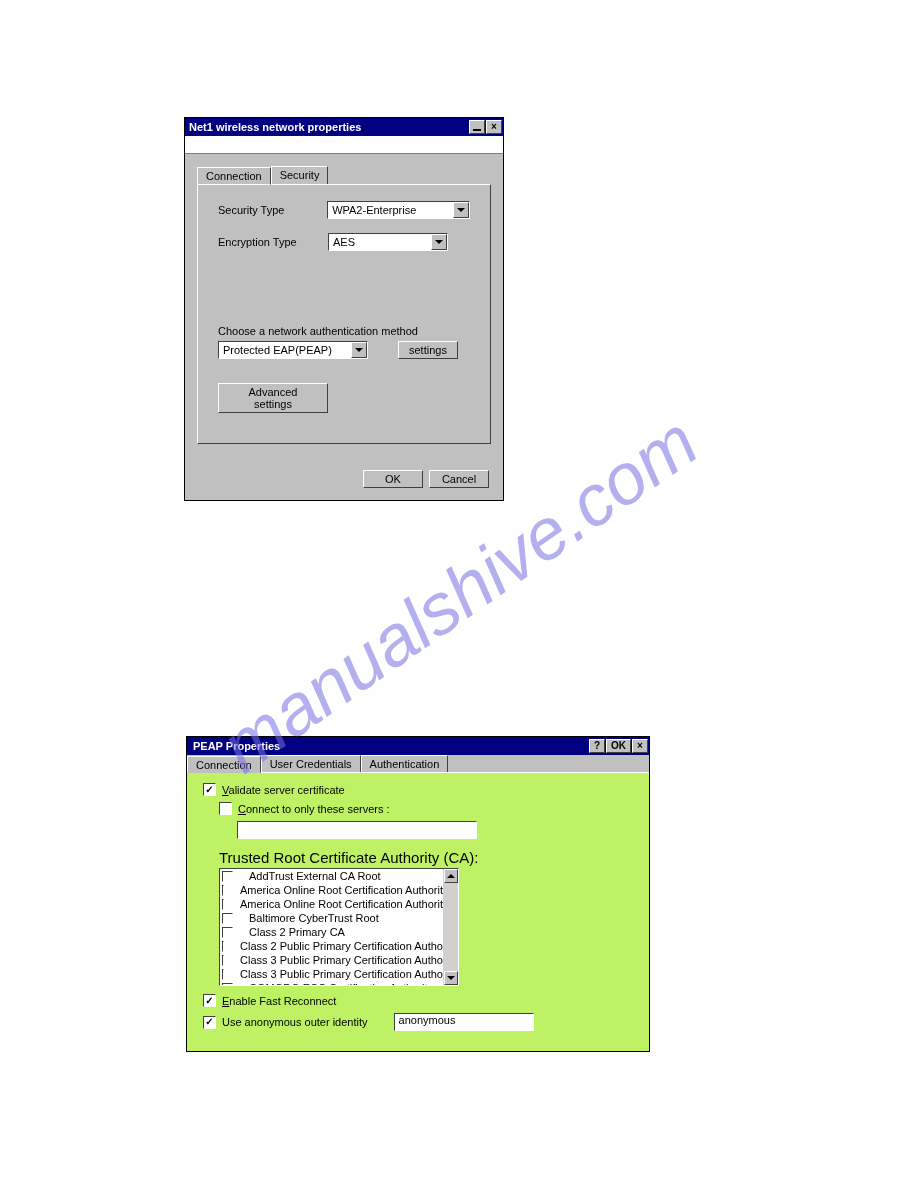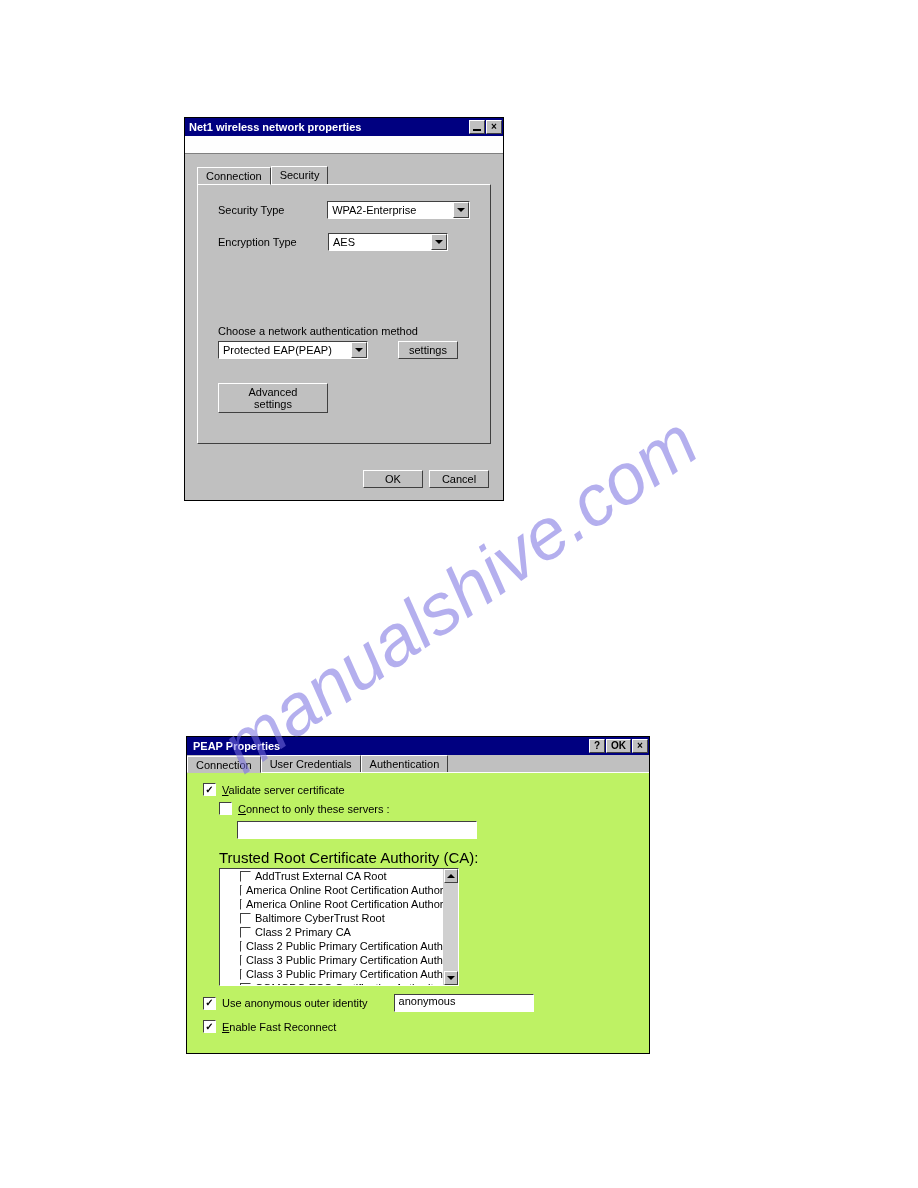--- a/index.html
+++ b/index.html
@@ -159,21 +159,21 @@
   }
   .listwrap{
     display:flex;margin-top:2px;margin-bottom:8px;
   }
   .listbox{
     flex:1;height:118px;background:#fff;
     border-top:1px solid #404040;border-left:1px solid #404040;
     border-right:none;border-bottom:1px solid #fff;
     overflow:hidden;font-size:11px;
   }
-  .listitem{display:flex;align-items:center;gap:4px;padding:0 2px;height:14px;white-space:nowrap;margin-left:18px;}
+  .listitem{display:flex;align-items:center;gap:16px;padding:0 2px;height:14px;white-space:nowrap;}
   .listitem .chkbox{width:11px;height:11px;}
   .scroll{
     width:16px;height:118px;background:#d0d0d0;
     border-top:1px solid #404040;border-right:1px solid #fff;border-bottom:1px solid #fff;
     display:flex;flex-direction:column;justify-content:space-between;
   }
   .scrollbtn{width:14px;height:14px;background:#c0c0c0;margin:0 auto;
     border-top:1px solid #fff;border-left:1px solid #fff;border-right:1px solid #404040;border-bottom:1px solid #404040;
     display:flex;align-items:center;justify-content:center;}
   .scrollbtn.up::after{content:"";border-left:4px solid transparent;border-right:4px solid transparent;border-bottom:4px solid #000;}
@@ -305,25 +305,25 @@
               <span>COMODO ECC Certification Authority</span>
             </div>
           </div>
         <div class="scroll">
           <div class="scrollbtn up"></div>
           <div class="scrollbtn down"></div>
         </div>
       </div>
     </div>
 
+    <div class="chkrow" style="margin-top:8px;">
+      <div class="chkbox checked"></div>
+      <span class="underline-first">Enable Fast Reconnect</span>
+    </div>
+
     <div class="chkrow" style="margin-top:4px;">
       <div class="chkbox checked"></div>
       <span>Use anonymous outer identity</span>
       <div class="txtinput" style="width:140px;margin-left:20px;">anonymous</div>
     </div>
 
-    <div class="chkrow" style="margin-top:8px;">
-      <div class="chkbox checked"></div>
-      <span class="underline-first">Enable Fast Reconnect</span>
-    </div>
-
   </div>
 </div>
 
 </body></html>

